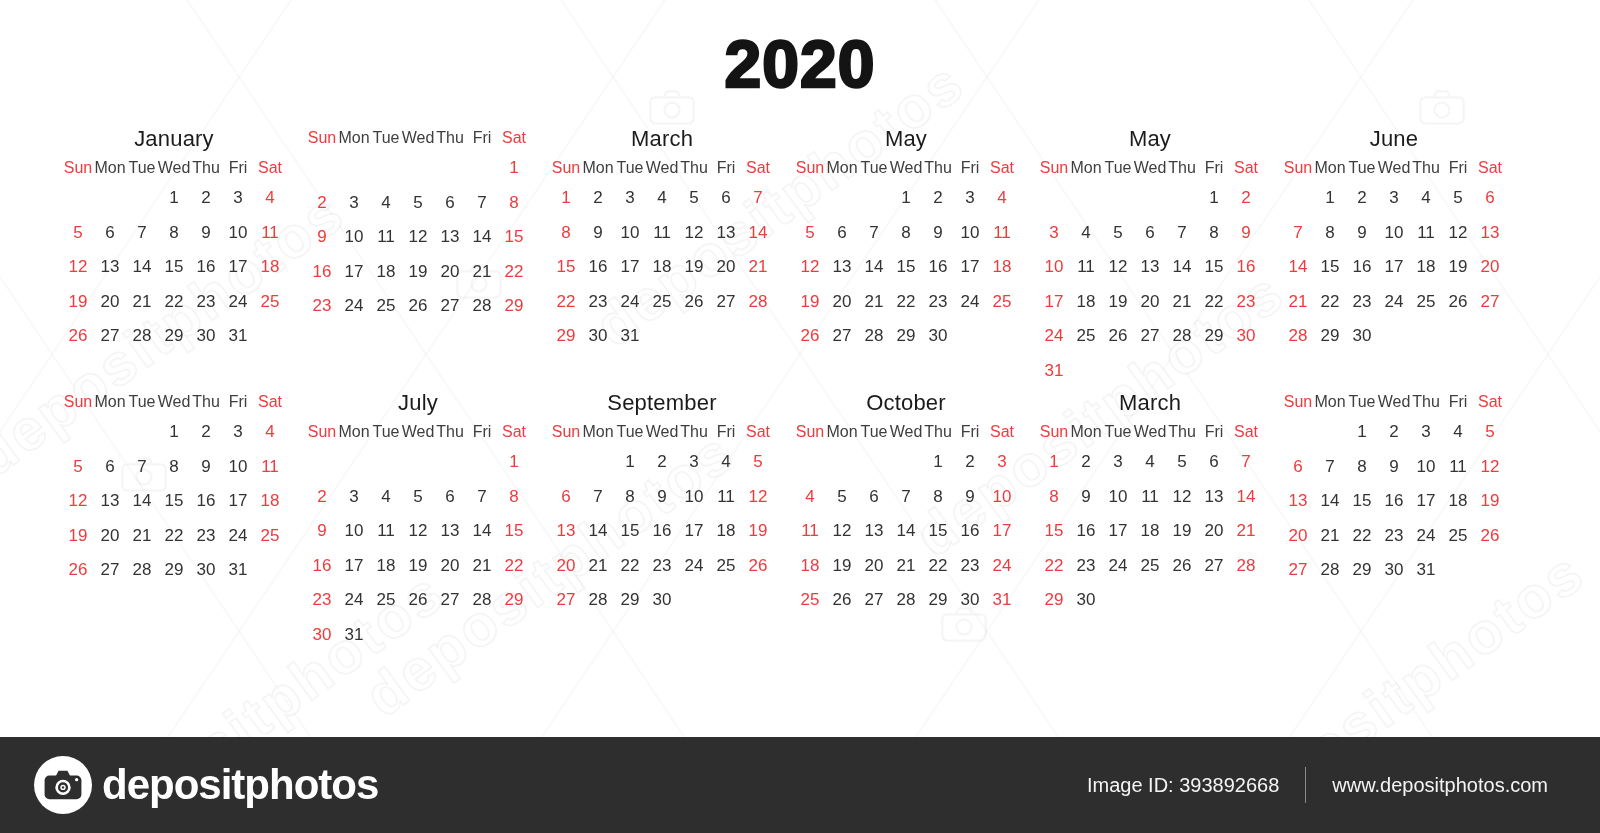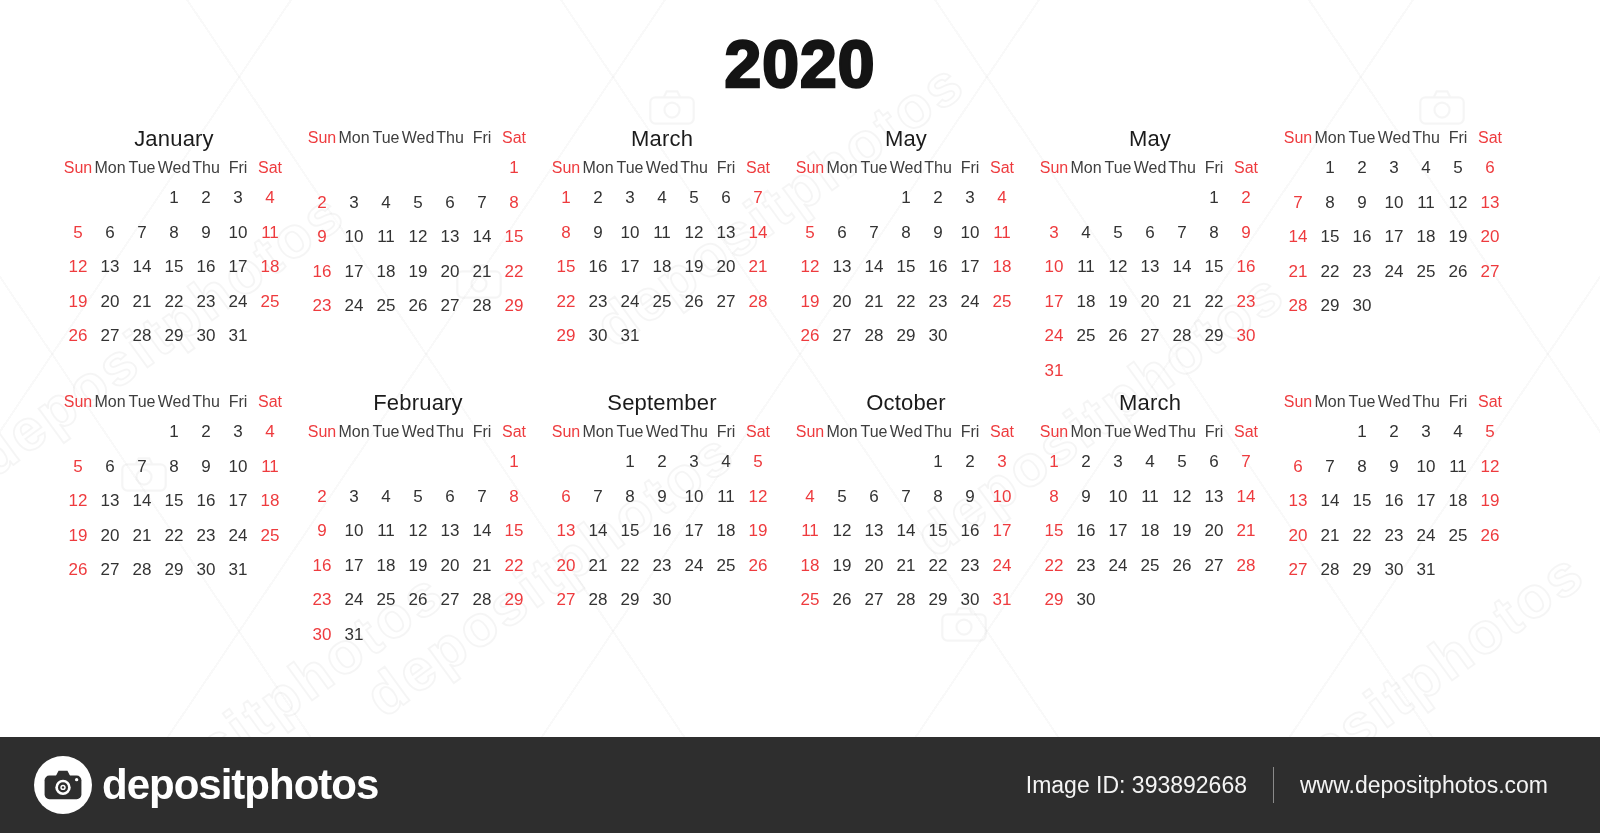--- a/index.html
+++ b/index.html
@@ -39,21 +39,21 @@
 
   
   .footer { position:absolute; left:0; bottom:0; width:1600px; height:96px;
     background:#2e2e2e; display:flex; align-items:center; }
   .brand { display:flex; align-items:center; margin-left:34px; }
   .logo-circle { width:58px; height:58px; border-radius:50%; background:#ffffff;
     display:flex; align-items:center; justify-content:center; flex:0 0 auto; }
   .brand-word { color:#ffffff; font-size:42px; font-weight:bold;
     letter-spacing:-1px; margin-left:10px; }
   .meta { margin-left:auto; margin-right:52px; display:flex; align-items:center; }
-  .meta-text { color:#f4f4f4; font-size:23px; }
+  .meta-text { color:#f4f4f4; font-size:20px; }
   .meta-divider { width:1px; height:36px; background:#8a8a8a; margin:0 26px; }
 </style>
 </head>
 <body>
 
 <div class="page">
 
   <div class="wm-layer">
     <div class="wm-text" style="left:-60px;  top:300px;">depositphotos</div>
     <div class="wm-text" style="left:330px;  top:540px;">depositphotos</div>
@@ -342,20 +342,21 @@
           <span class="dc"></span>
           <span class="dc"></span>
           <span class="dc"></span>
           <span class="dc"></span>
           <span class="dc"></span>
           <span class="dc weekend"></span>
         </div>
     </div>
 
     <div class="month">
+      <div class="month-title">June</div>
       <div class="weekdays">
           <span class="wd weekend">Sun</span>
           <span class="wd">Mon</span>
           <span class="wd">Tue</span>
           <span class="wd">Wed</span>
           <span class="wd">Thu</span>
           <span class="wd">Fri</span>
           <span class="wd weekend">Sat</span>
         </div>
       <div class="dates">
@@ -440,21 +441,21 @@
           <span class="dc">27</span>
           <span class="dc">28</span>
           <span class="dc">29</span>
           <span class="dc">30</span>
           <span class="dc">31</span>
           <span class="dc weekend"></span>
         </div>
     </div>
 
     <div class="month">
-      <div class="month-title">February</div>
+      <div class="month-title">July</div>
       <div class="weekdays">
           <span class="wd weekend">Sun</span>
           <span class="wd">Mon</span>
           <span class="wd">Tue</span>
           <span class="wd">Wed</span>
           <span class="wd">Thu</span>
           <span class="wd">Fri</span>
           <span class="wd weekend">Sat</span>
         </div>
       <div class="dates">

